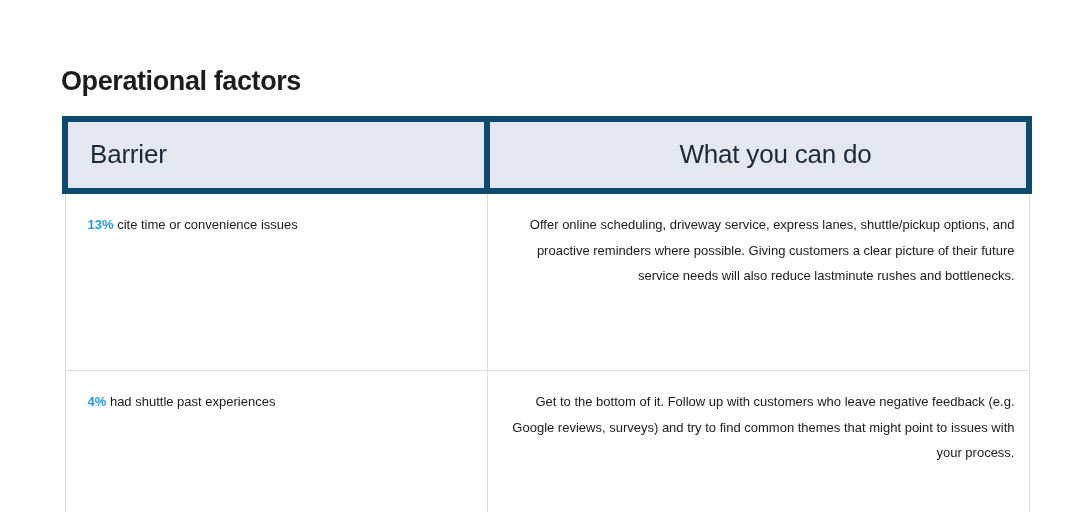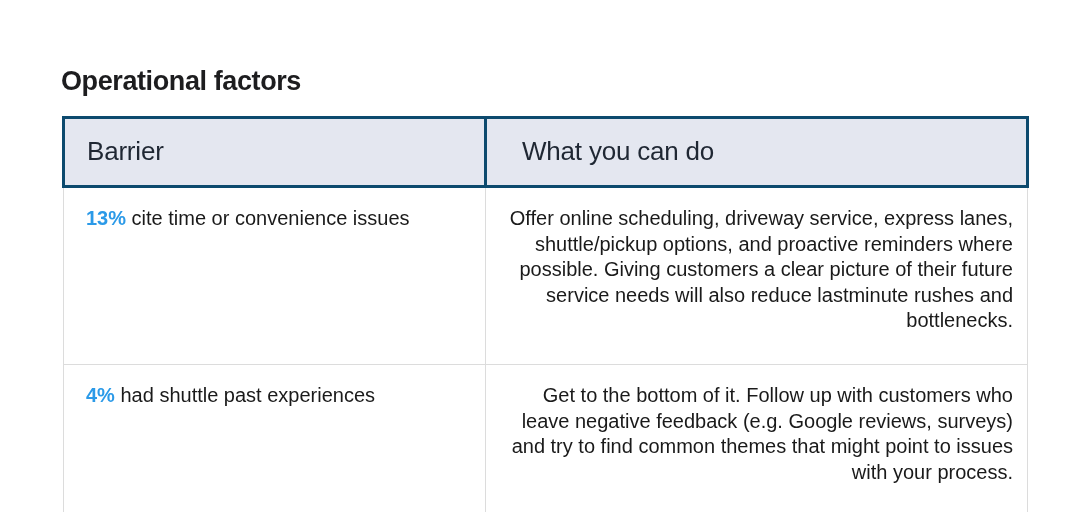--- a/index.html
+++ b/index.html
@@ -45,40 +45,41 @@
     width: 964px;
     border-collapse: collapse;
     table-layout: fixed;
   }
 
   table.factors-table col.col-barrier { width: 422px; }
   table.factors-table col.col-action  { width: 542px; }
 
   thead th {
     background: #e4e7f0;
-    border: 3px solid #0c4a6e;
+    border: 6px solid #0c4a6e;
     font-weight: 400;
     font-size: 26px;
     line-height: 32px;
     color: #1f2733;
     text-align: left;
     padding: 16px 0 18px 22px;
     letter-spacing: -0.2px;
     vertical-align: middle;
   }
 
   thead th.th-action {
     padding-left: 35px;
+    text-align: center;
   }
 
   tbody td {
     border: 1px solid #dcdcdc;
     border-top: none;
     vertical-align: top;
-    font-size: 20px;
+    font-size: 13px;
     line-height: 25.5px;
     color: #1a1a1a;
     background: #ffffff;
   }
 
   tbody td.cell-barrier {
     padding: 18px 18px 26px 22px;
   }
 
   tbody td.cell-action {

